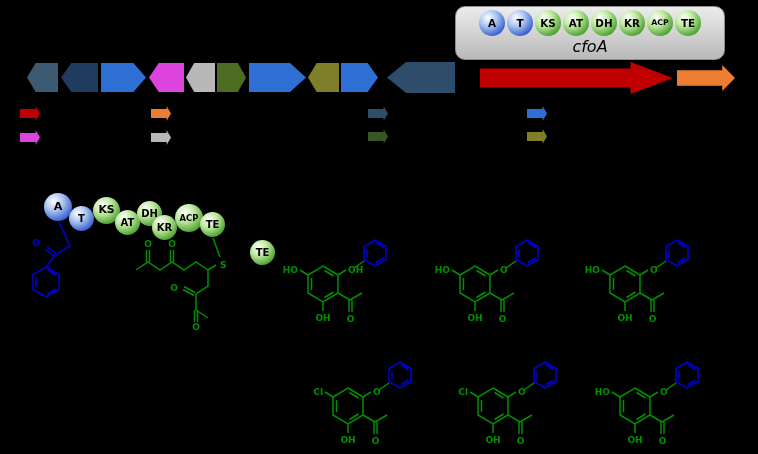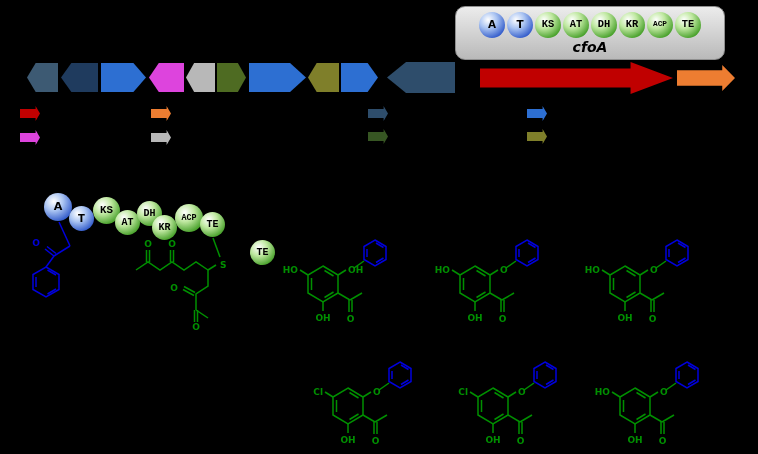--- a/index.html
+++ b/index.html
@@ -5,27 +5,27 @@
   html,body{margin:0;padding:0;background:#000;}
   #stage{position:relative;width:758px;height:454px;background:#000;overflow:hidden;
          font-family:"DejaVu Sans",sans-serif;}
   .gene-arrow{position:absolute;}
   .pent-right{clip-path:polygon(0 0,72% 0,100% 50%,72% 100%,0 100%);}
   .pent-left{clip-path:polygon(100% 0,28% 0,0 50%,28% 100%,100% 100%);}
   .arrow-right{clip-path:polygon(0 20%,78% 20%,78% 0,100% 50%,78% 100%,78% 80%,0 80%);}
   .bead{position:relative;border-radius:50%;display:flex;align-items:center;justify-content:center;
         font-weight:bold;color:#000;flex:0 0 auto;line-height:1;}
   .bead.blue{background:radial-gradient(circle at 35% 30%,#ffffff 0%,#aac4f2 35%,#2b55c8 80%,#10348f 100%);}
-  .bead.green{background:radial-gradient(circle at 35% 30%,#ffffff 0%,#bfe8a0 35%,#3f9b22 80%,#1c600e 100%);font-family:Liberation Mono, monospace;}
+  .bead.green{background:radial-gradient(circle at 35% 30%,#ffffff 0%,#bfe8a0 35%,#3f9b22 80%,#1c600e 100%);}
   .callout{position:absolute;left:455px;top:6px;width:268px;height:52px;
            background:linear-gradient(180deg,#ececec,#b9b9b9);
            border:1px solid #8f8f8f;border-radius:10px;
            display:flex;flex-direction:column;align-items:center;justify-content:center;gap:1px;}
   .callout-beads{display:flex;gap:2px;align-items:center;}
-  .gene-label{font-style:italic;font-weight:bold;font-size:14px;color:#000;}
+  .gene-label{font-style:italic;font-weight:normal;font-size:16px;color:#000;}
   .chem{position:absolute;}
   .ctg{fill:#009000;font:bold 9px "DejaVu Sans",sans-serif;}
   .ctb{fill:#0000dd;font:bold 9px "DejaVu Sans",sans-serif;}
   .te-bead{position:absolute;left:250px;top:240px;width:25px;height:25px;font-size:10px;}
   .overlay{position:absolute;left:0;top:0;pointer-events:none;}
 </style>
 </head>
 <body>
 
 <div id="stage">

